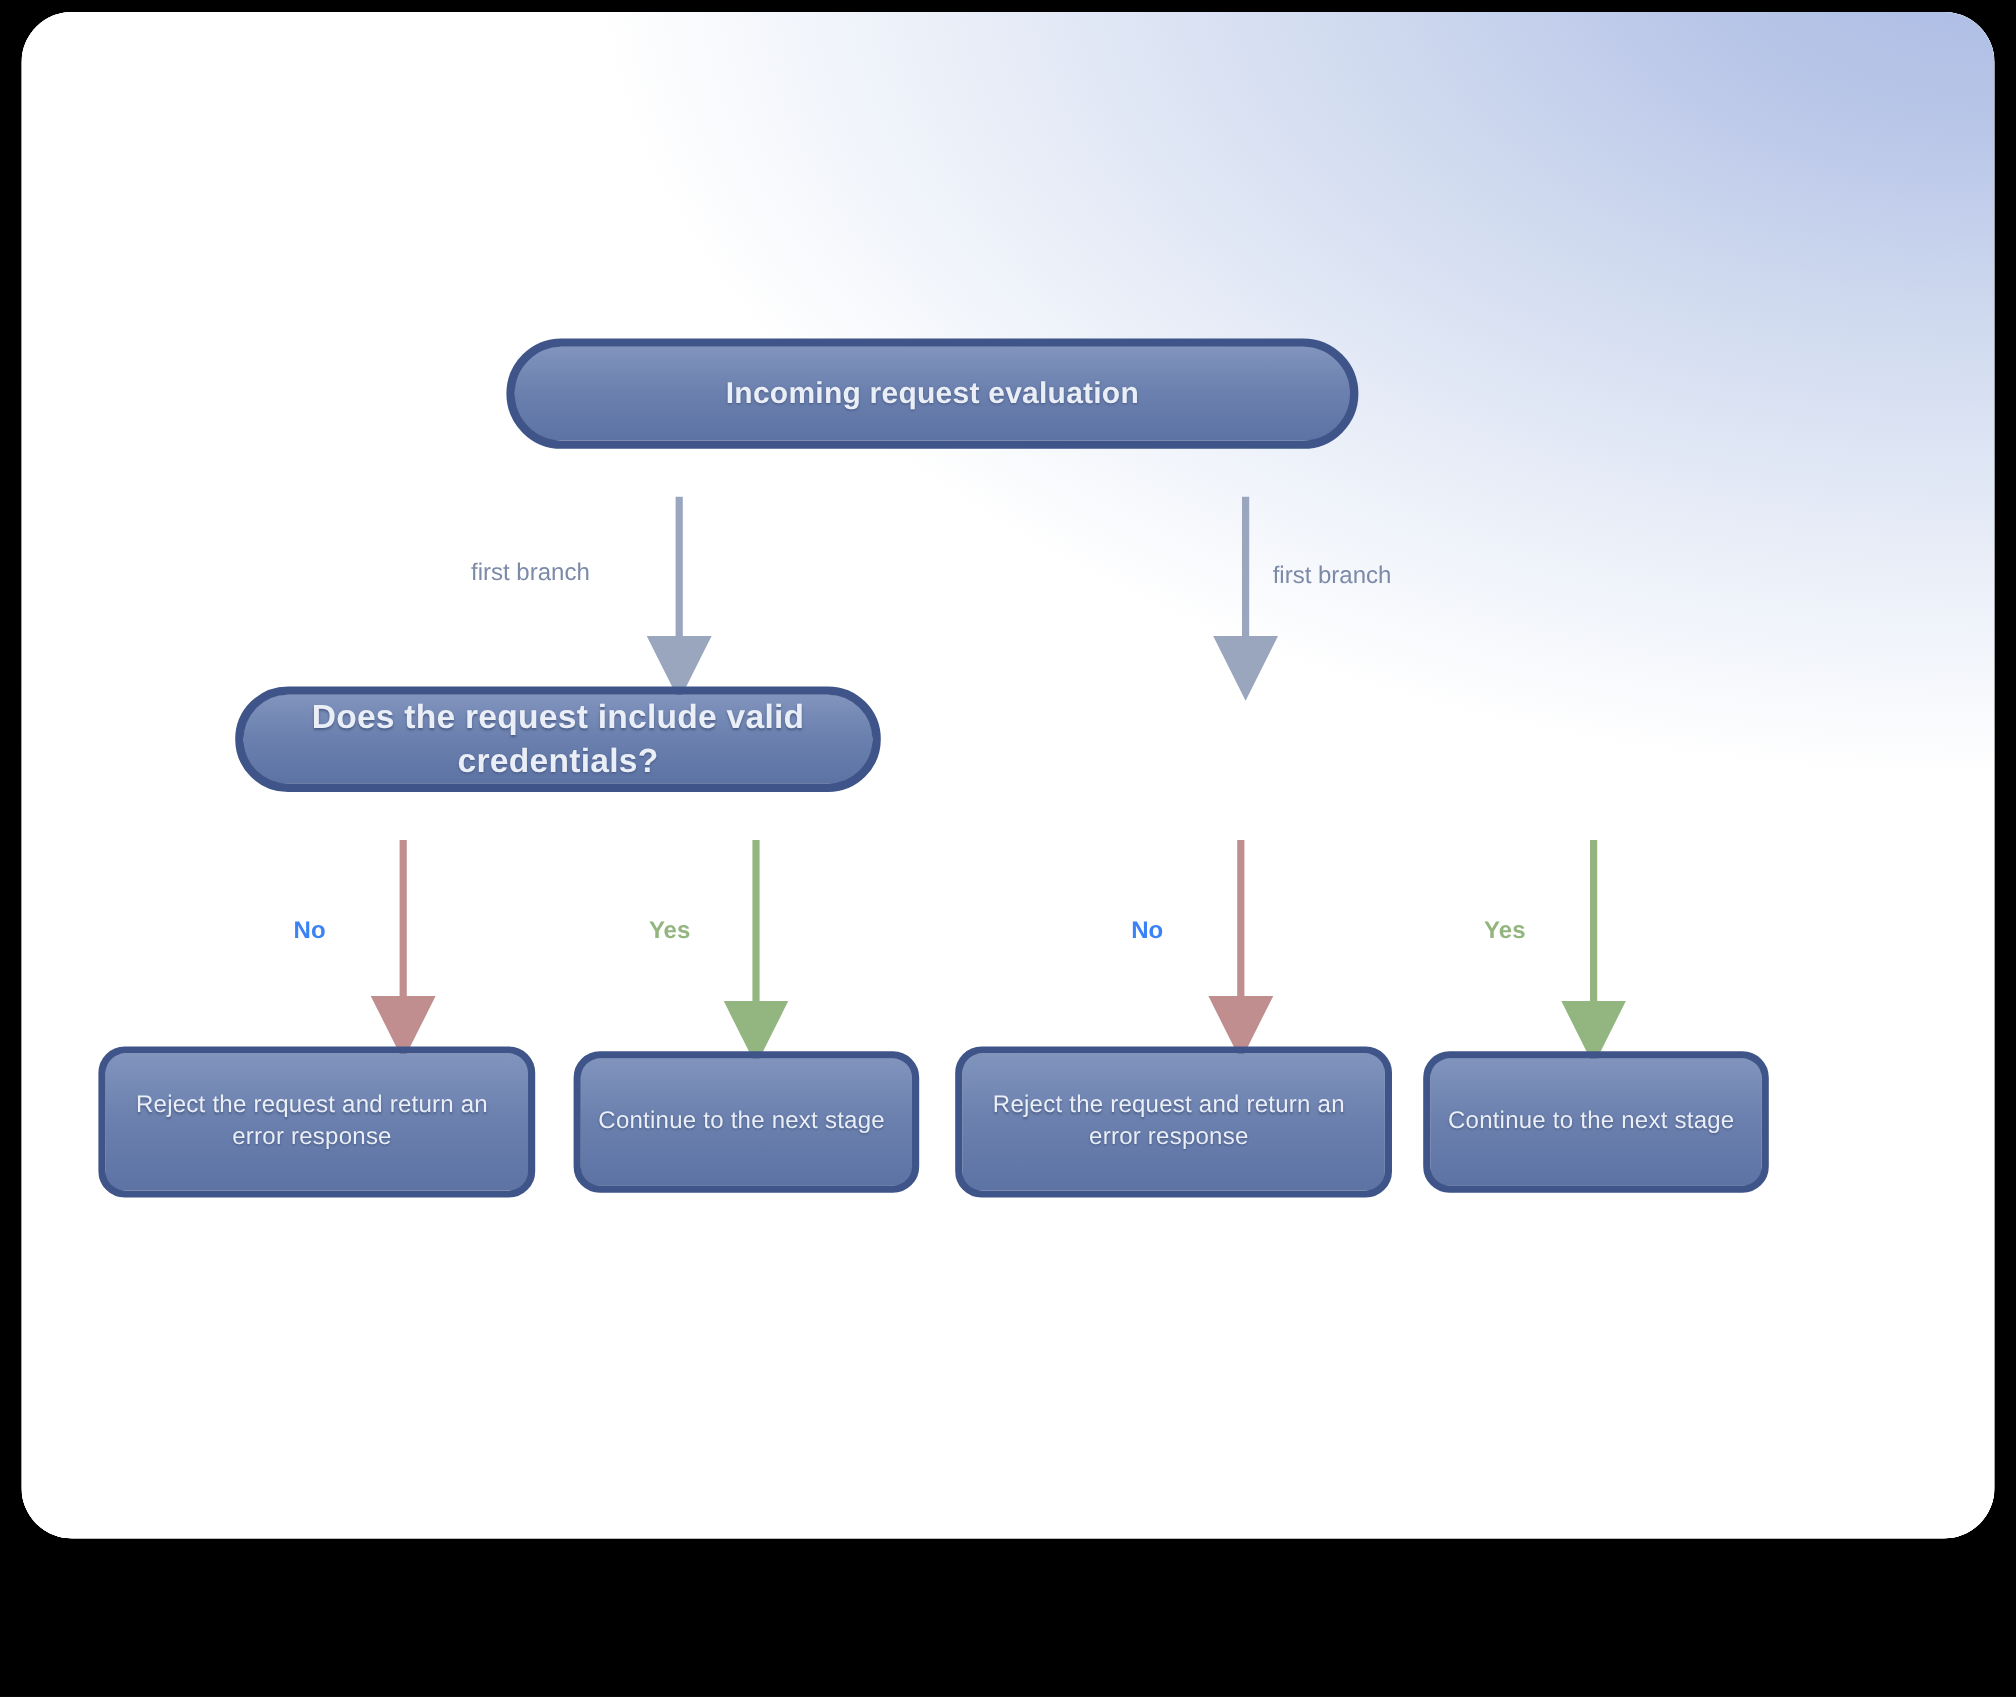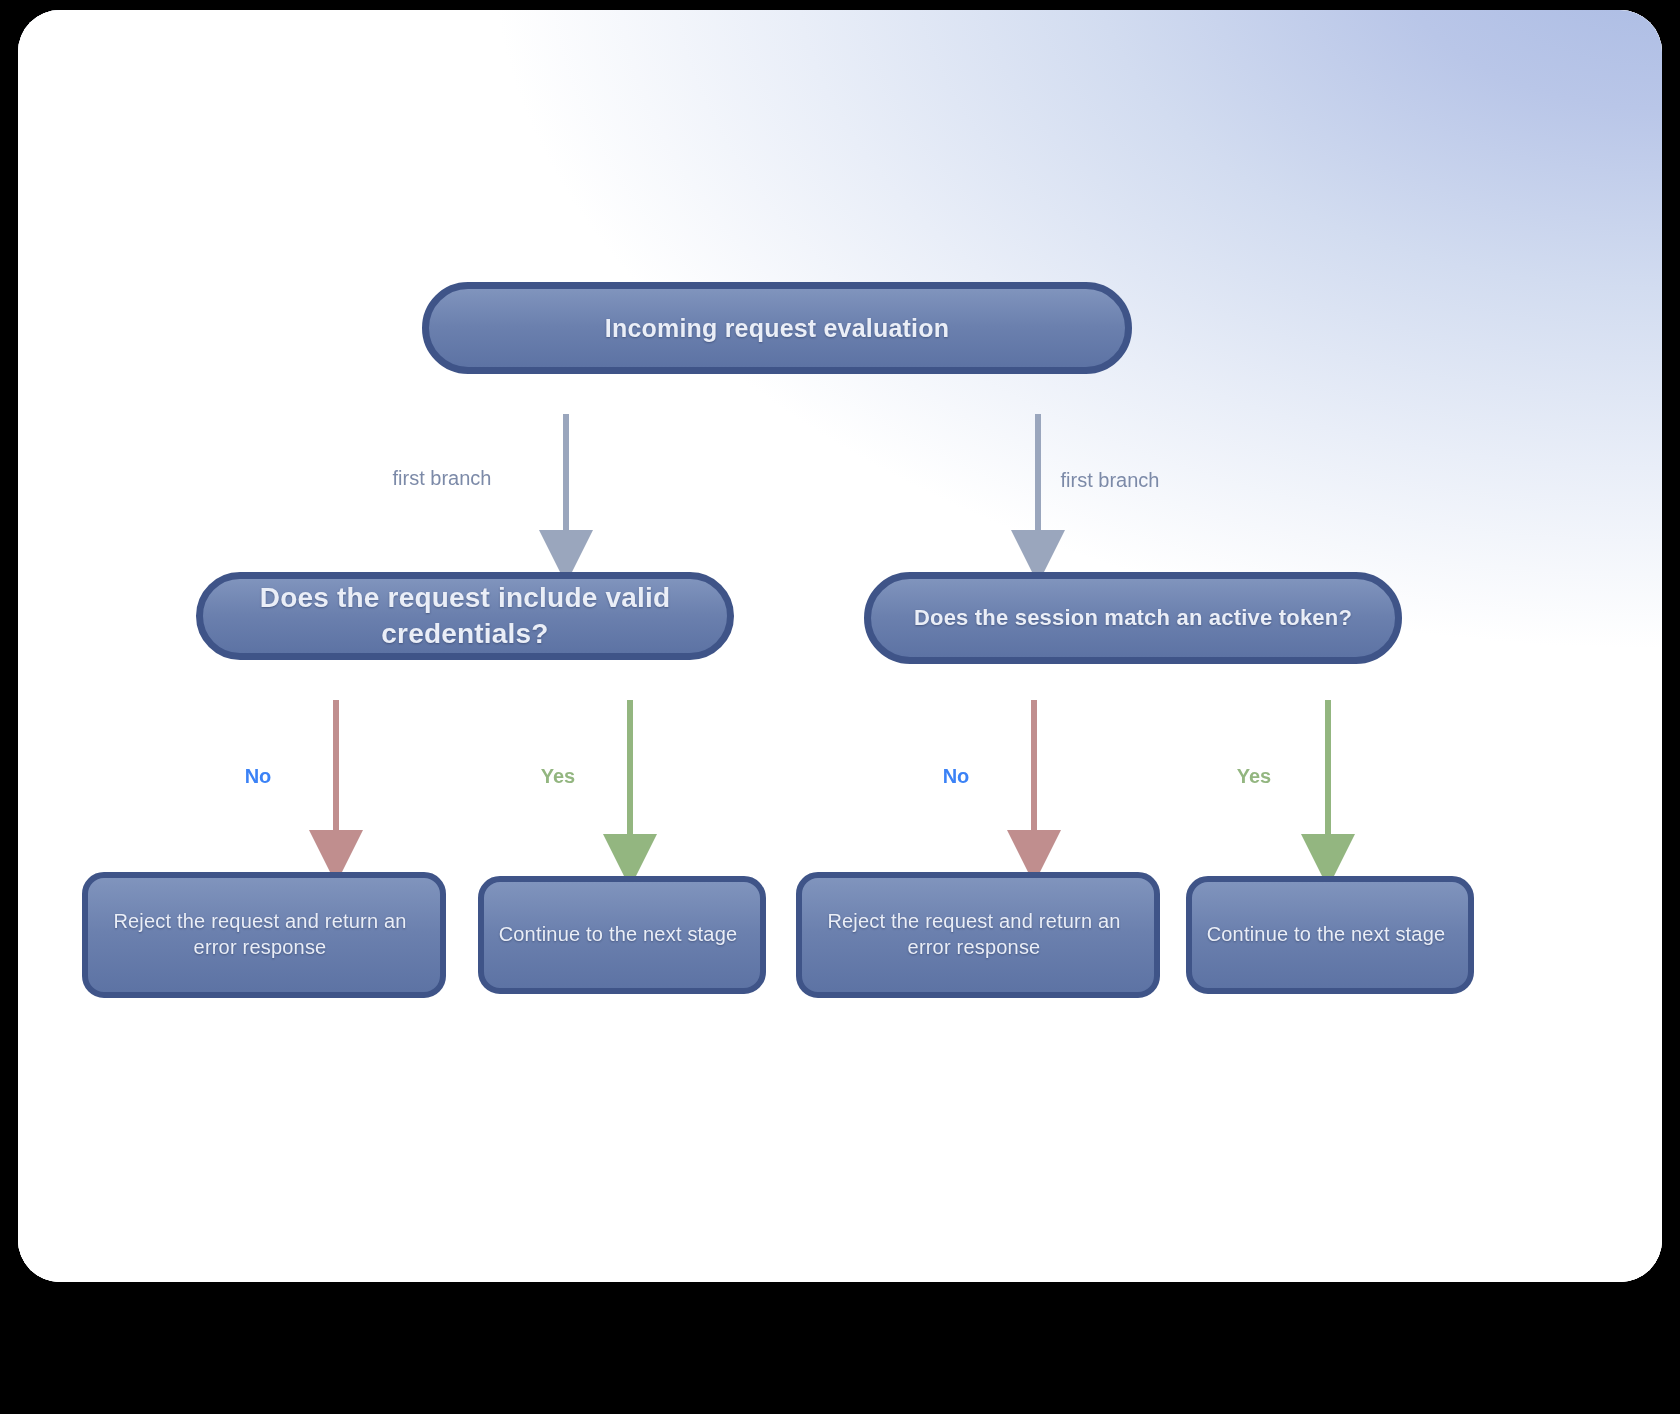--- a/index.html
+++ b/index.html
@@ -185,21 +185,20 @@
 
       <g>
         <path d="M1310,690 L1310,866" stroke="#93b680" stroke-width="6" fill="none" marker-end="url(#ar-yes)"></path>
       </g>
     </svg>
 
     <div class="node" id="node-root">Incoming request evaluation</div>
 
     <div class="node" id="node-cond-left">Does the request include valid credentials?</div>
 
-    <div class="node" id="node-cond-right">Does the session match an active token?</div>
 
     <div class="node leaf" id="node-leaf-1">Reject the request and return an error response</div>
 
     <div class="node leaf" id="node-leaf-2">Continue to the next stage</div>
 
     <div class="node leaf" id="node-leaf-3">Reject the request and return an error response</div>
 
     <div class="node leaf" id="node-leaf-4">Continue to the next stage</div>
 
     <div class="edge-label" id="lbl-root-left">first branch</div>

